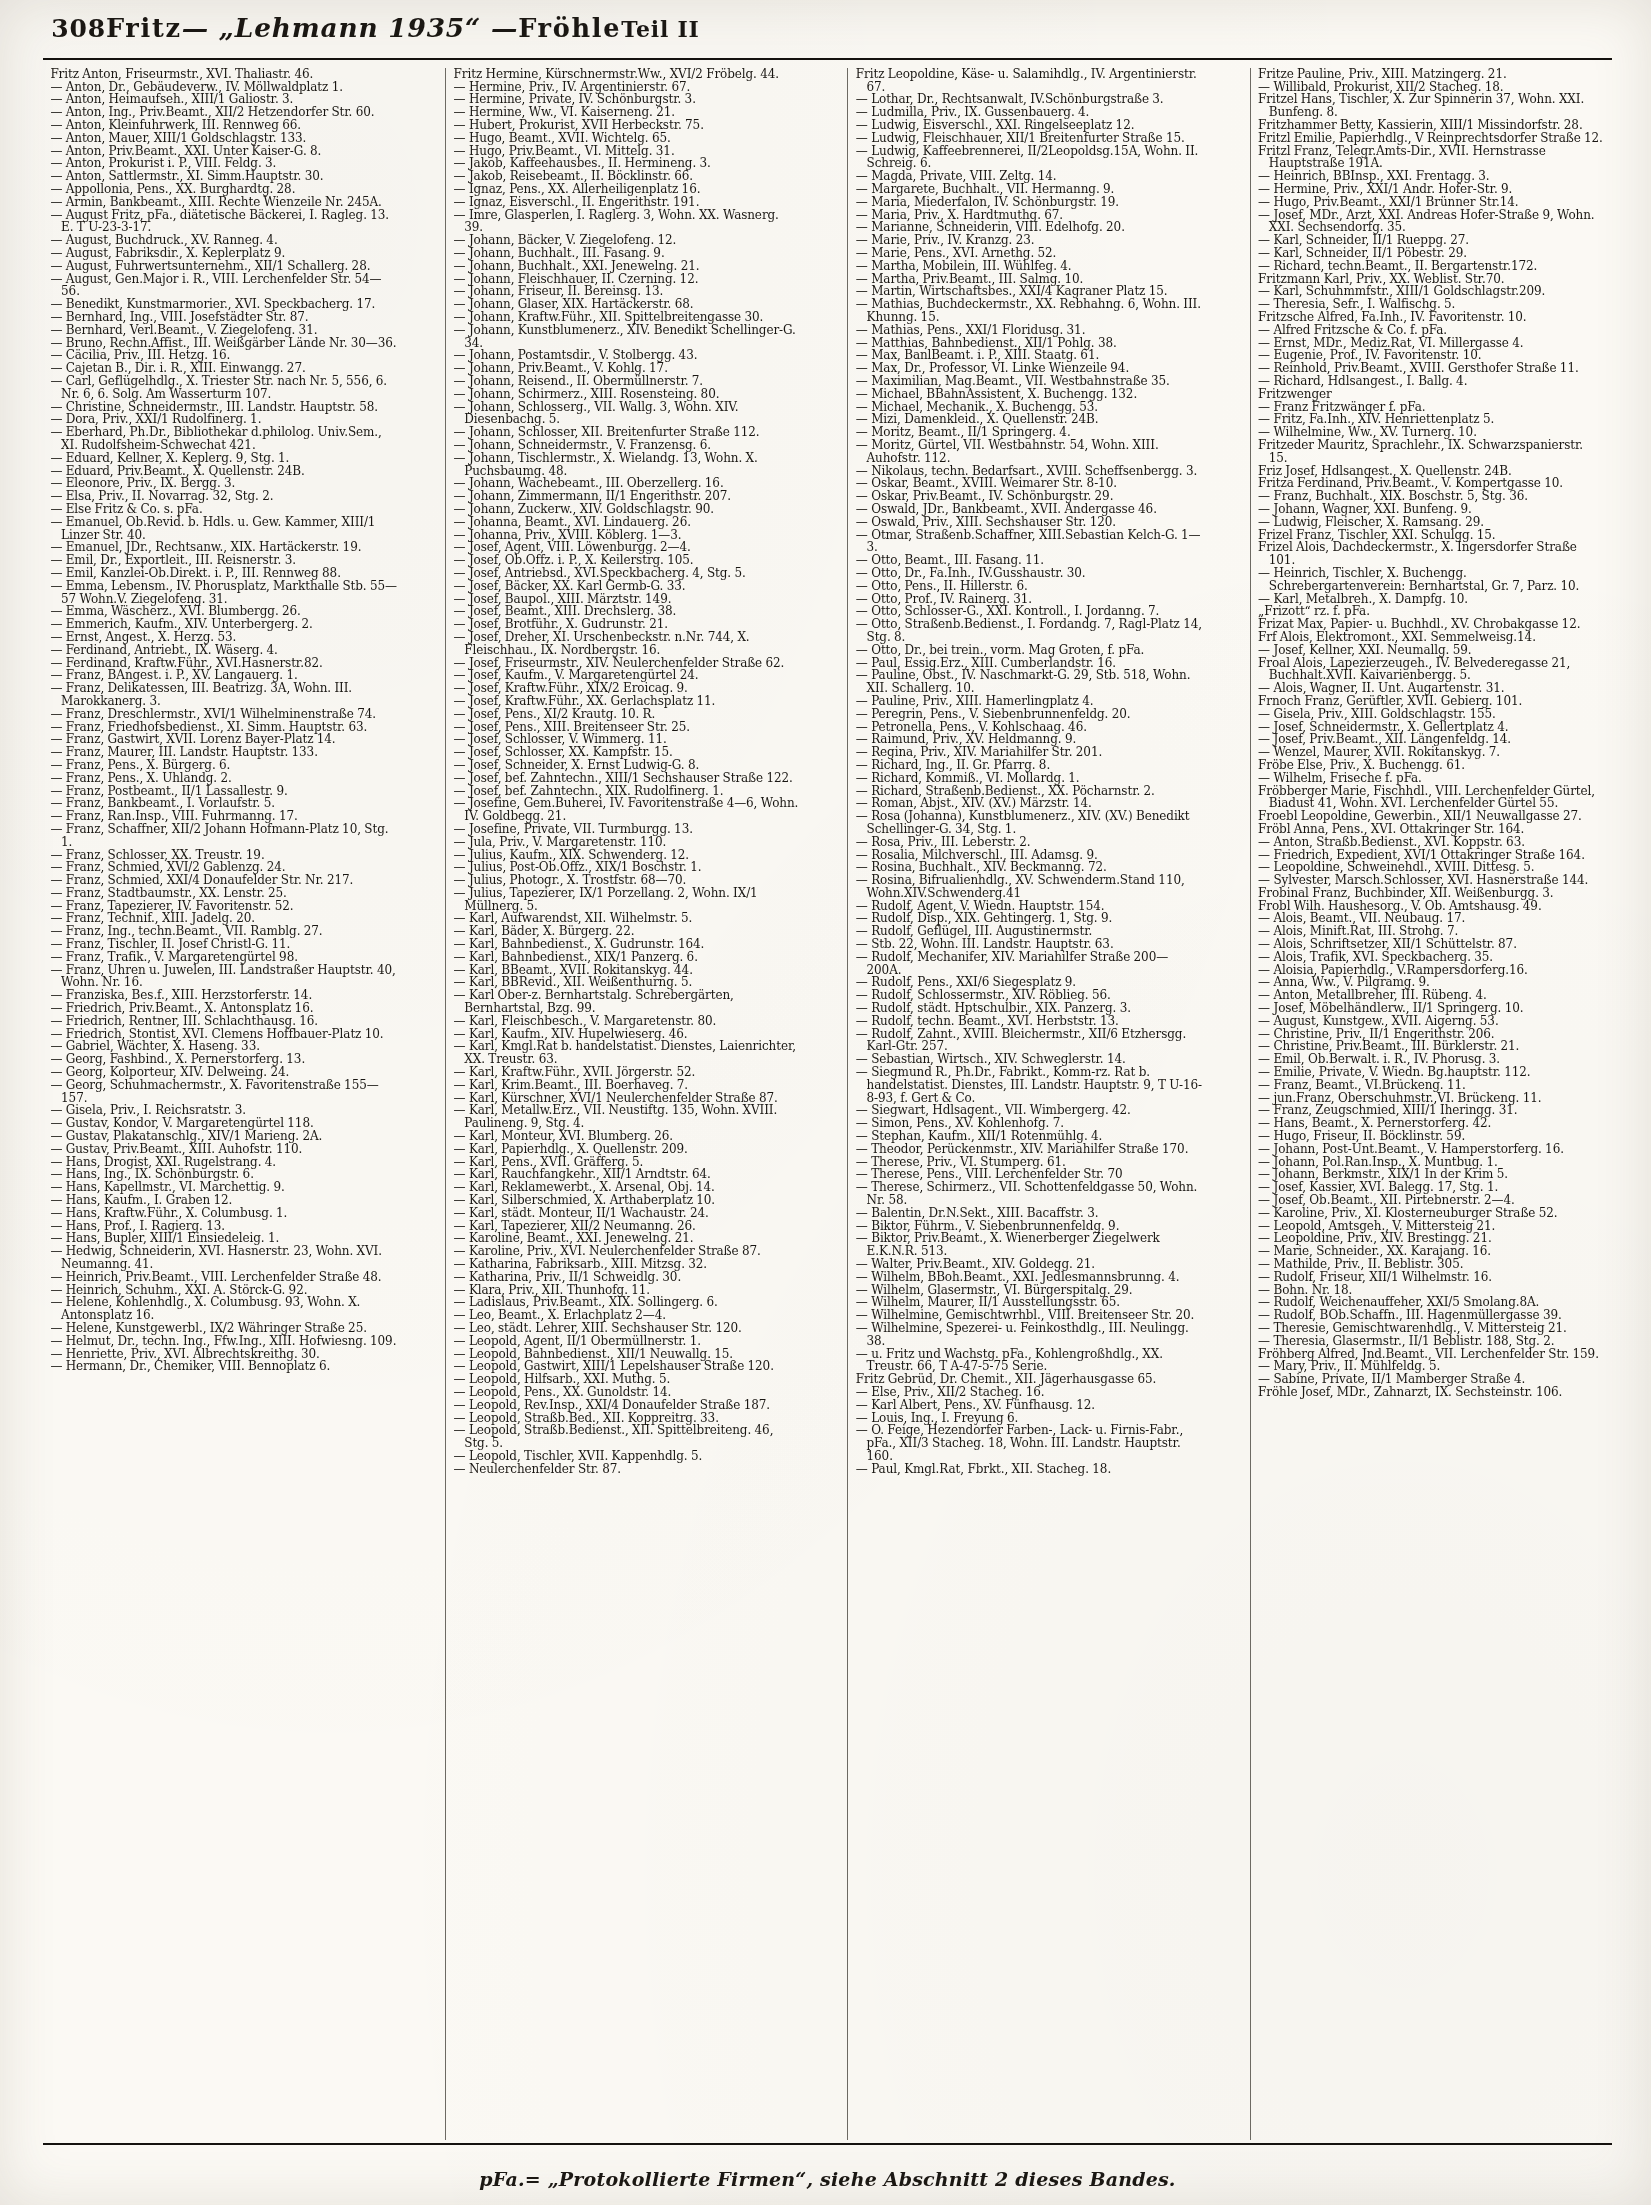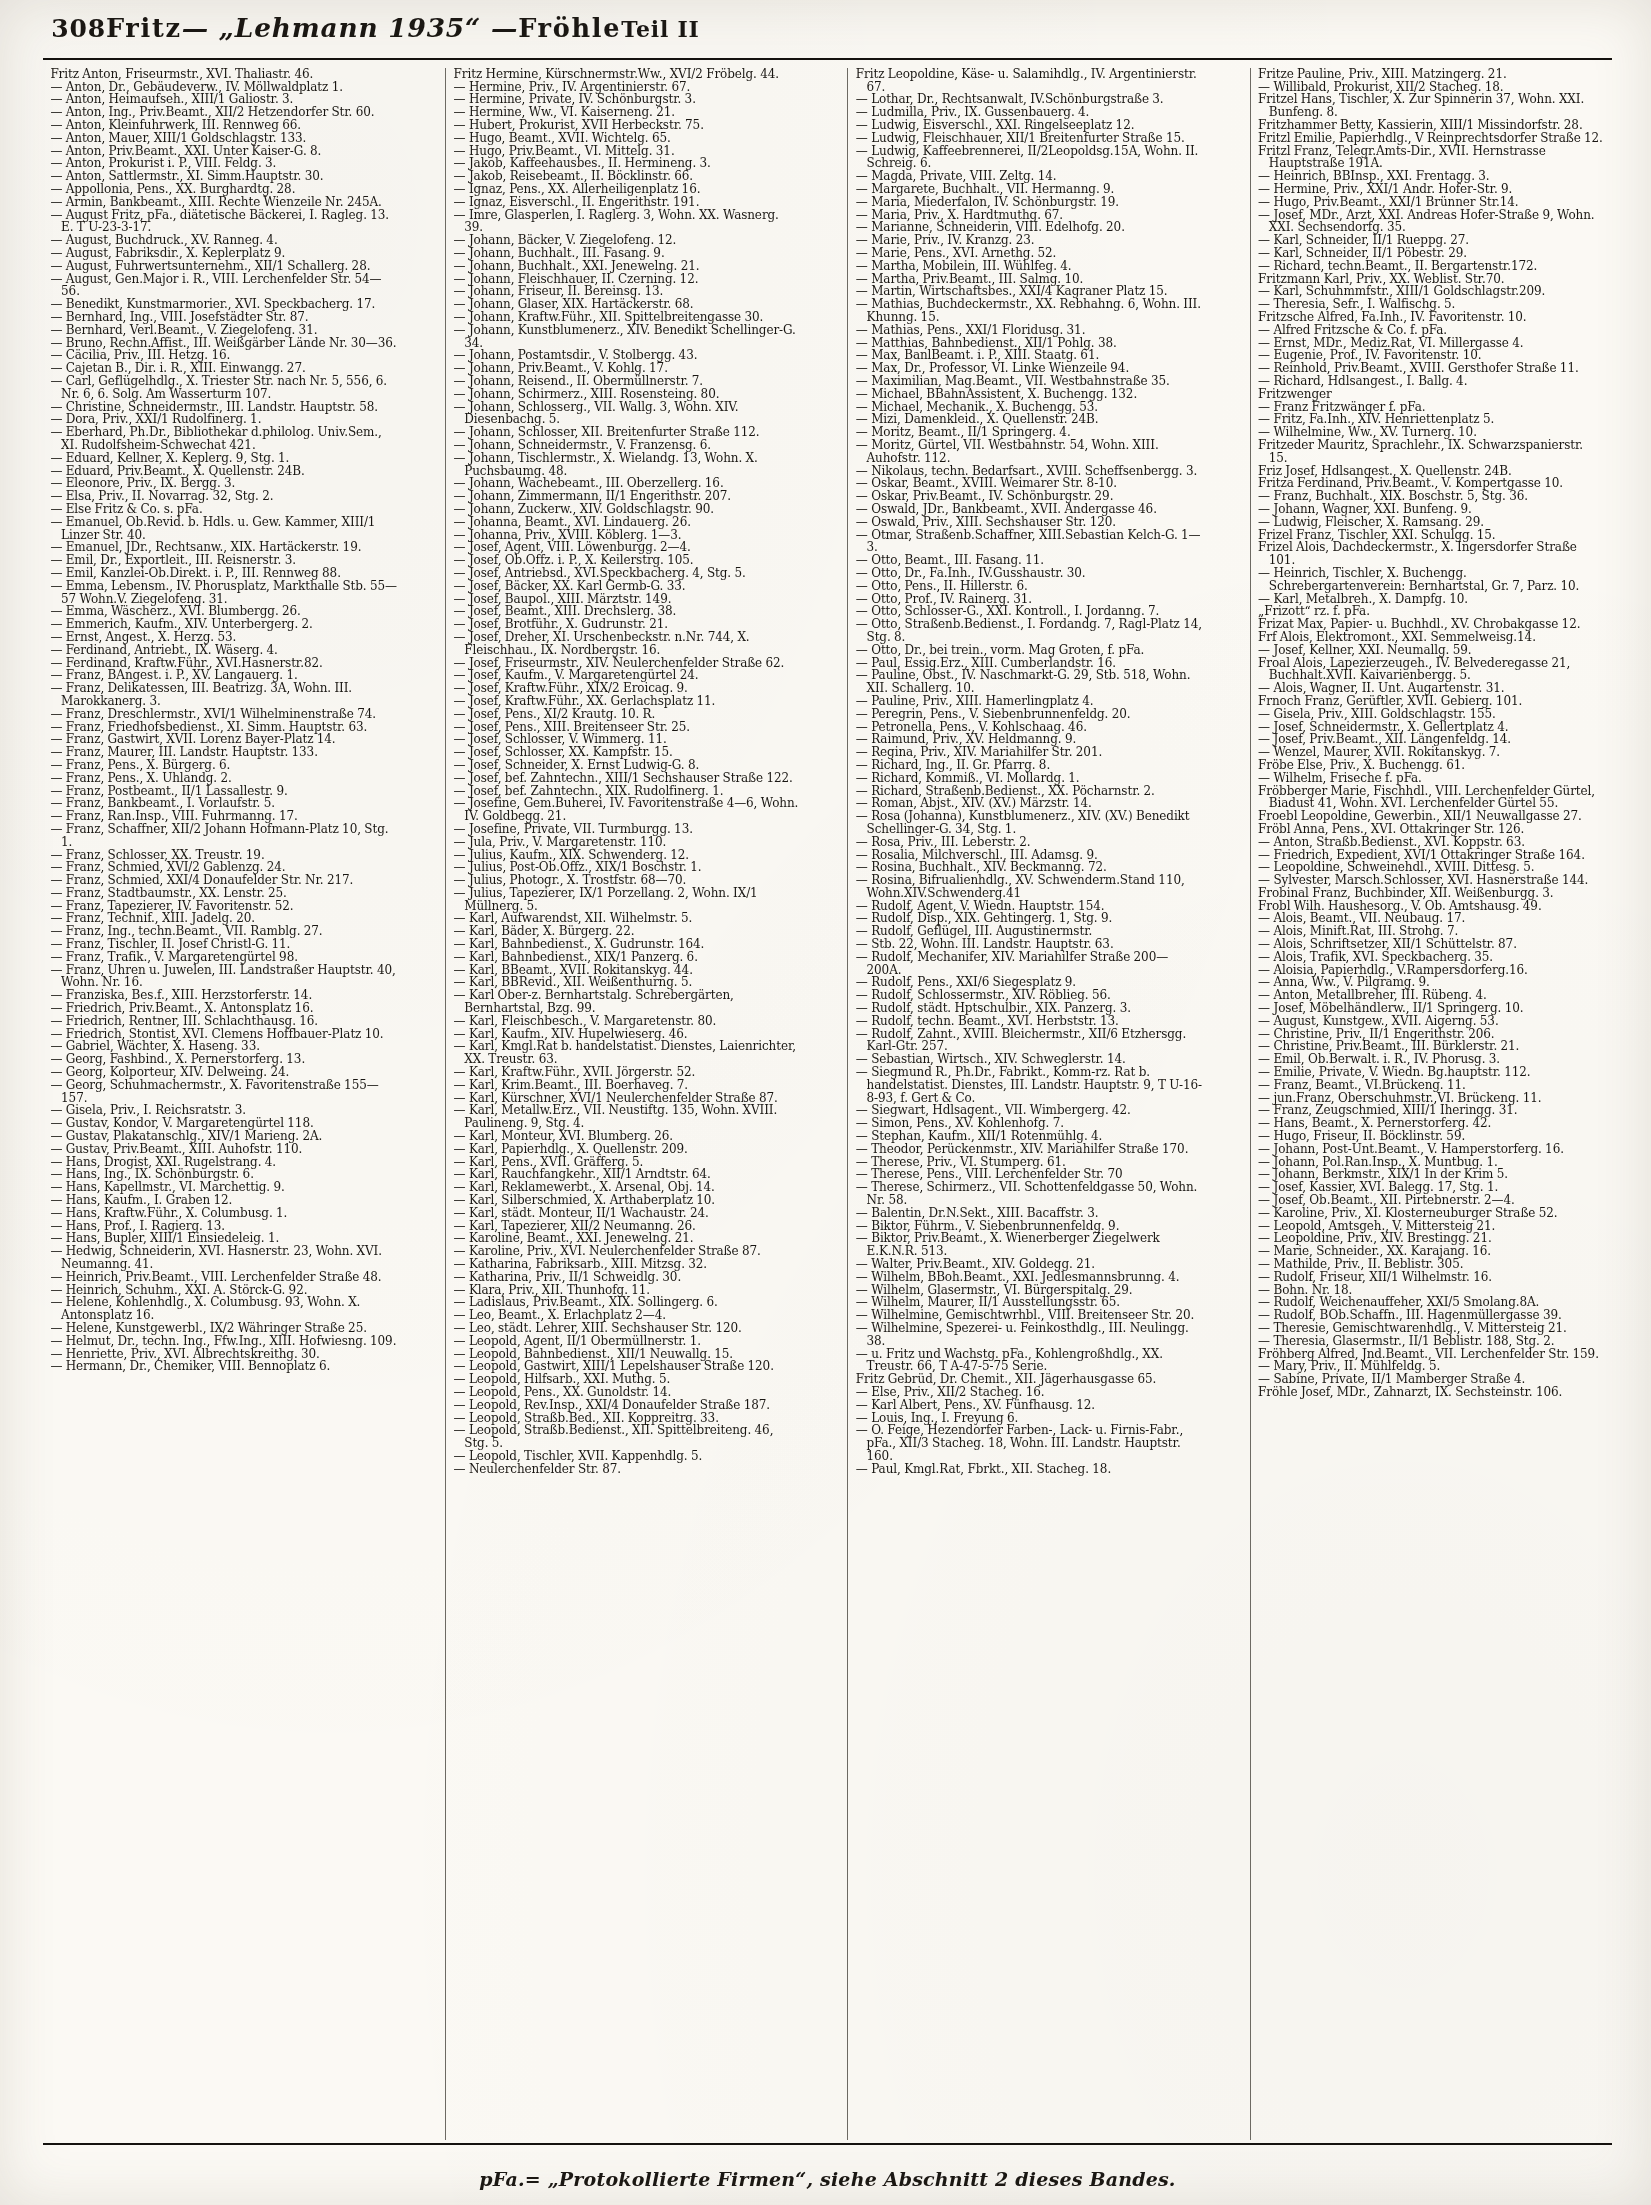--- a/index.html
+++ b/index.html
@@ -461,21 +461,21 @@
           <p class="entry">— Alois, Wagner, II. Unt. Augartenstr. 31.</p>
           <p class="entry">Frnoch Franz, Gerüftler, XVII. Gebierg. 101.</p>
           <p class="entry">— Gisela, Priv., XIII. Goldschlagstr. 155.</p>
           <p class="entry">— Josef, Schneidermstr., X. Gellertplatz 4.</p>
           <p class="entry">— Josef, Priv.Beamt., XII. Längenfeldg. 14.</p>
           <p class="entry">— Wenzel, Maurer, XVII. Rokitanskyg. 7.</p>
           <p class="entry">Fröbe Else, Priv., X. Buchengg. 61.</p>
           <p class="entry">— Wilhelm, Friseche f. pFa.</p>
           <p class="entry">Fröbberger Marie, Fischhdl., VIII. Lerchenfelder Gürtel, Biadust 41, Wohn. XVI. Lerchenfelder Gürtel 55.</p>
           <p class="entry">Froebl Leopoldine, Gewerbin., XII/1 Neuwallgasse 27.</p>
-          <p class="entry">Fröbl Anna, Pens., XVI. Ottakringer Str. 126.</p>
+          <p class="entry">Fröbl Anna, Pens., XVI. Ottakringer Str. 164.</p>
           <p class="entry">— Anton, Straßb.Bedienst., XVI. Koppstr. 63.</p>
           <p class="entry">— Friedrich, Expedient, XVI/1 Ottakringer Straße 164.</p>
           <p class="entry">— Leopoldine, Schweinehdl., XVIII. Dittesg. 5.</p>
           <p class="entry">— Sylvester, Marsch.Schlosser, XVI. Hasnerstraße 144.</p>
           <p class="entry">Frobinal Franz, Buchbinder, XII. Weißenburgg. 3.</p>
           <p class="entry">Frobl Wilh. Haushesorg., V. Ob. Amtshausg. 49.</p>
           <p class="entry">— Alois, Beamt., VII. Neubaug. 17.</p>
           <p class="entry">— Alois, Minift.Rat, III. Strohg. 7.</p>
           <p class="entry">— Alois, Schriftsetzer, XII/1 Schüttelstr. 87.</p>
           <p class="entry">— Alois, Trafik, XVI. Speckbacherg. 35.</p>

